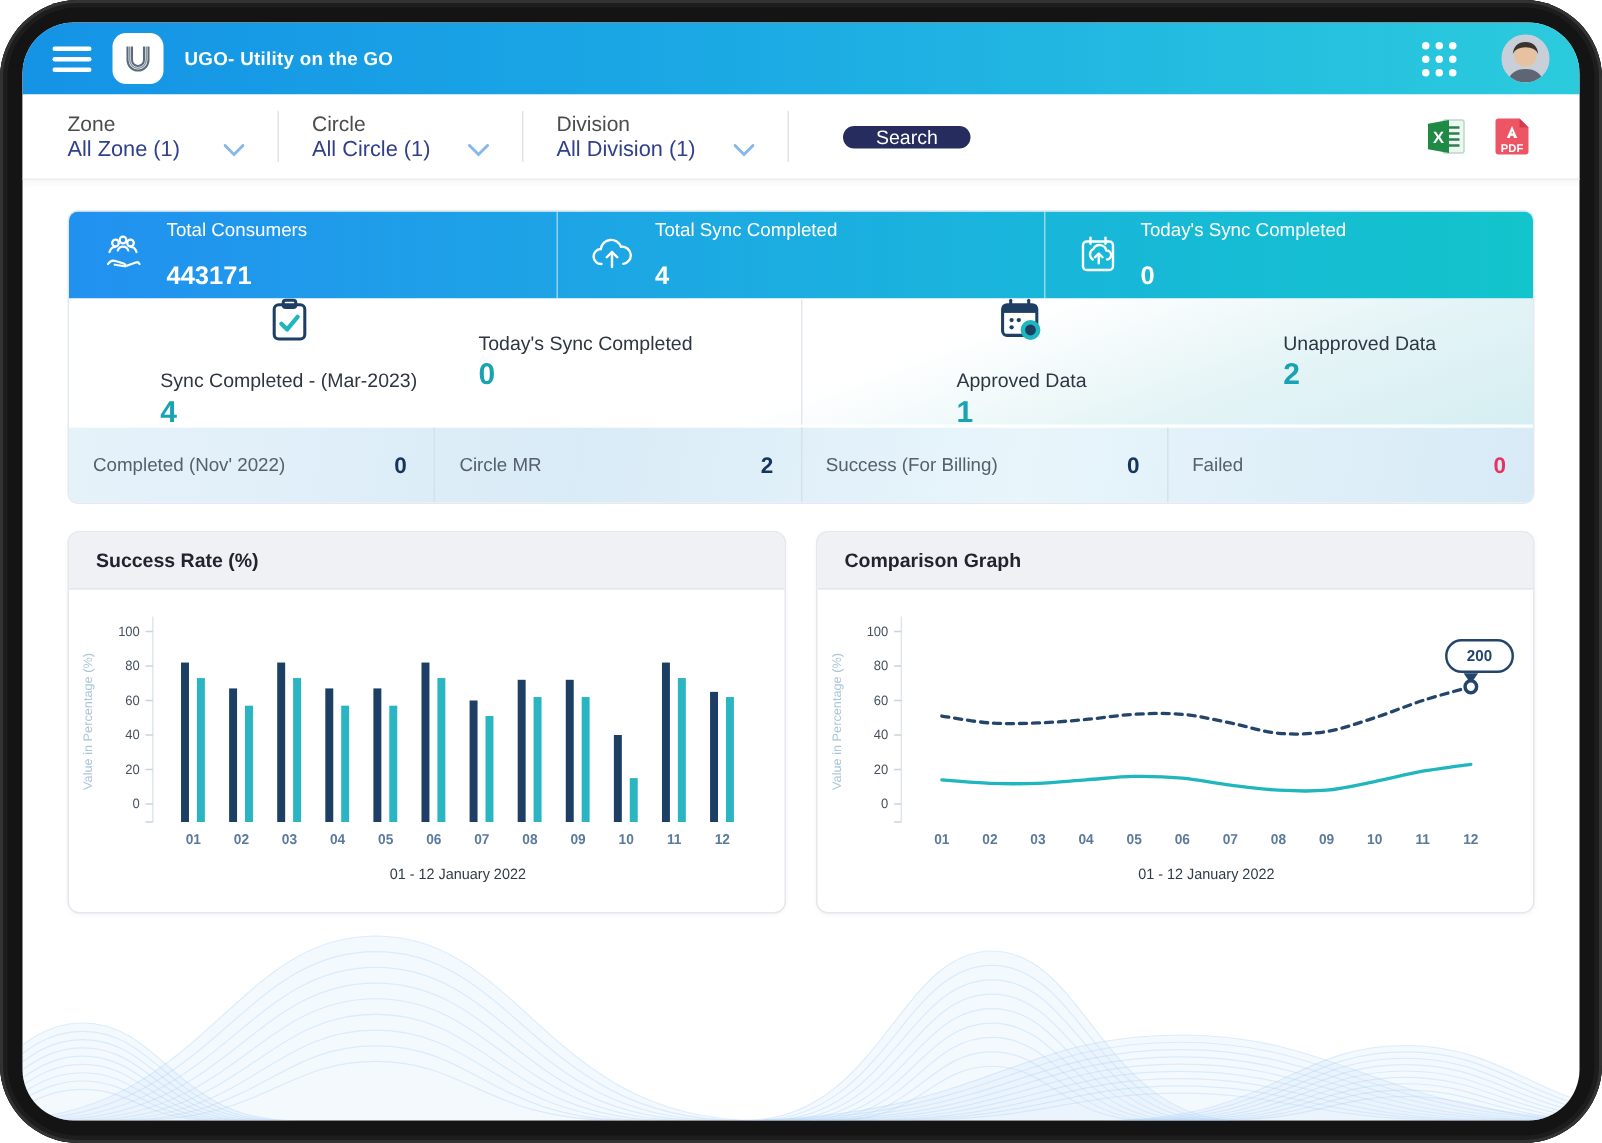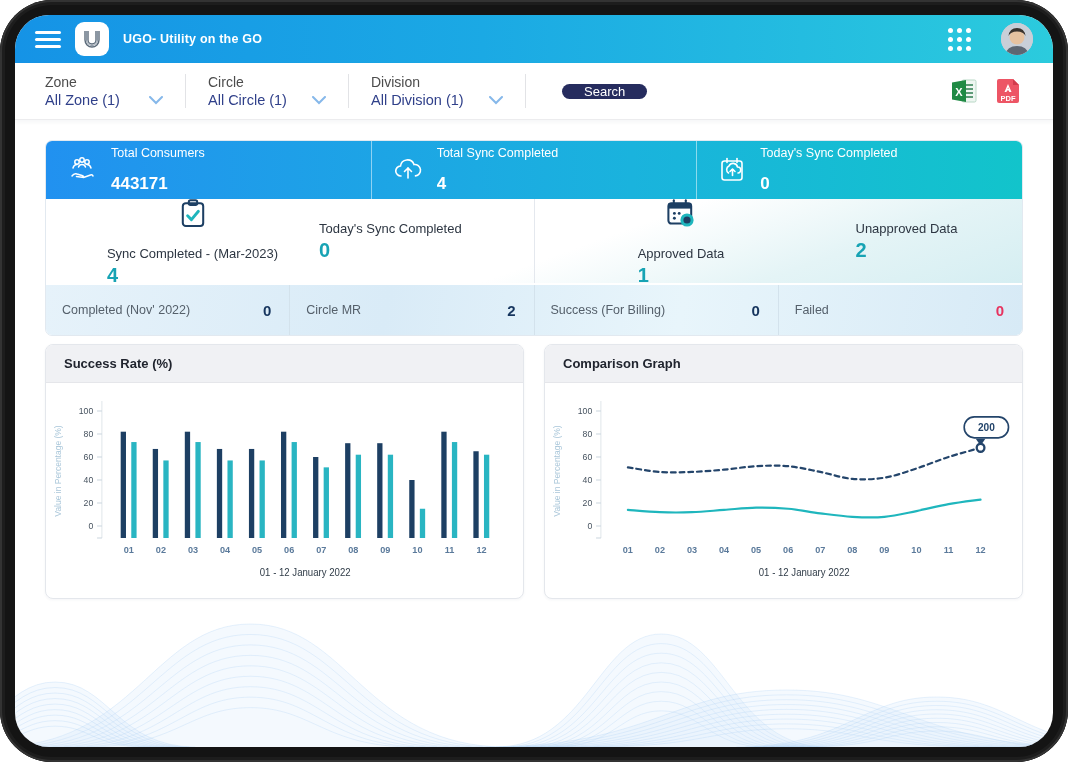--- a/index.html
+++ b/index.html
@@ -60,21 +60,21 @@
 
   .mini-row { display:flex; height:52px; border-top:2px solid #fff;
               background:linear-gradient(100deg,#e6f2fa 0%, #d9ebf7 35%, #e8f5fb 65%, #d7eaf6 100%); }
   .mini-cell { flex:1; display:flex; align-items:center; justify-content:space-between;
                padding:0 18px 0 16px; border-right:1px solid #d3e2ec; }
   .mini-cell:last-child { border-right:none; }
   .mini-label { font-size:12.5px; color:#55606b;text-align:right; }
   .mini-value { font-size:15px; font-weight:bold; }
 
   
-  .charts-row { display:flex; gap:20px; margin-top:8px; }
+  .charts-row { display:flex; gap:20px; margin-top:18px; }
   .chart-card { flex:1; border:1px solid #e4e7ec; border-radius:8px; background:#fff; overflow:hidden;
                 box-shadow:0 1px 3px rgba(40,60,90,.05); }
   .chart-header { background:#f0f1f4; border-bottom:1px solid #e5e6ea; padding:11px 18px;
                   font-size:13px; font-weight:bold; color:#20242e; }
   .chart-body svg { display:block; width:100%; height:215px; }
 
   
   .wave-wrap { position:absolute; bottom:0; left:0; width:100%; height:145px; z-index:1; pointer-events:none; }
   .wave-wrap svg { width:100%; height:100%; }
 </style>

